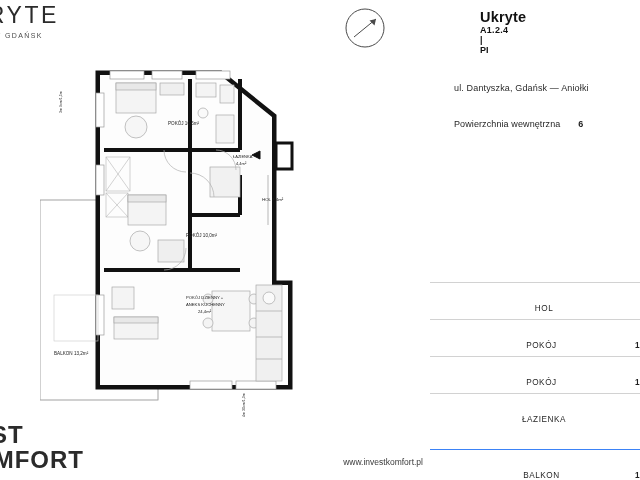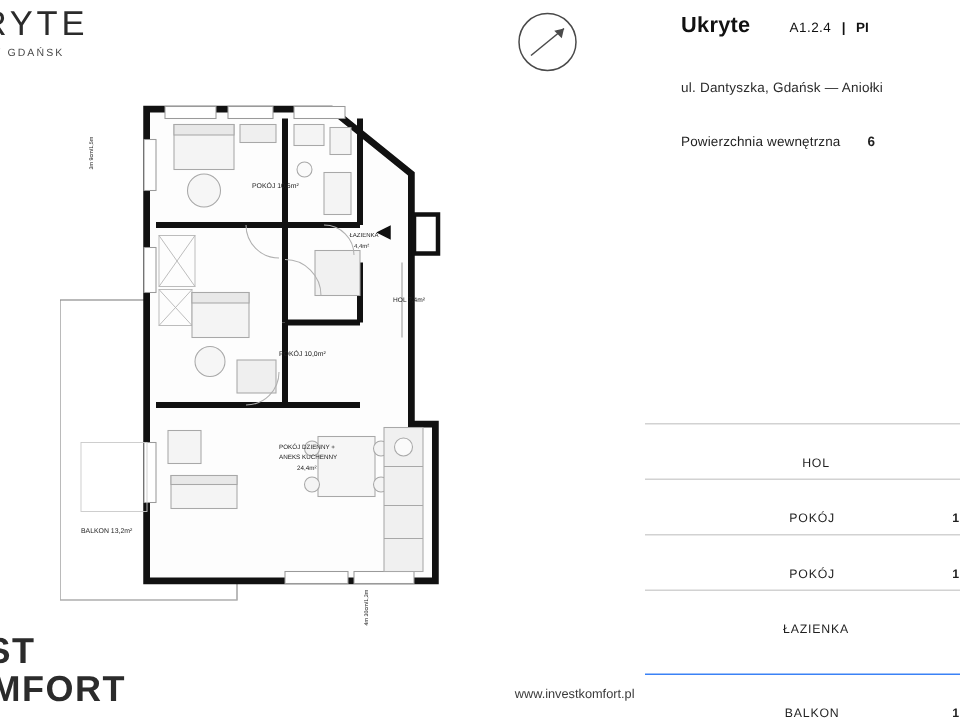--- a/index.html
+++ b/index.html
@@ -66,28 +66,28 @@
   #right-panel {
     position: absolute; left: 430px; top: 0;
     width: 210px; height: 480px;
     background: #ffffff;
     padding: 0;
   }
   #rp-head {
     padding: 9px 0 0 24px;
   }
   #rp-title-row {
-    display: flex; align-items: baseline;
+    display: flex; align-items: baseline; flex-direction: column;
   }
   #rp-title {
     font-size: 14.5px; font-weight: 700; color: #111;
     letter-spacing: 0.2px;
   }
   #rp-code {
-    font-size: 9px; font-weight: 400; color: #111;
+    font-size: 9px; font-weight: 700; color: #111;
     margin-left: 26px; letter-spacing: 0.3px;
     white-space: nowrap;
   }
   #rp-sep { margin-left: 7px; font-size: 9px; color:#111; font-weight:700;}
   #rp-addr {
     font-size: 9px; color: #2b2b2b; margin-top: 28px;
     letter-spacing: 0.15px;
   }
 
   

